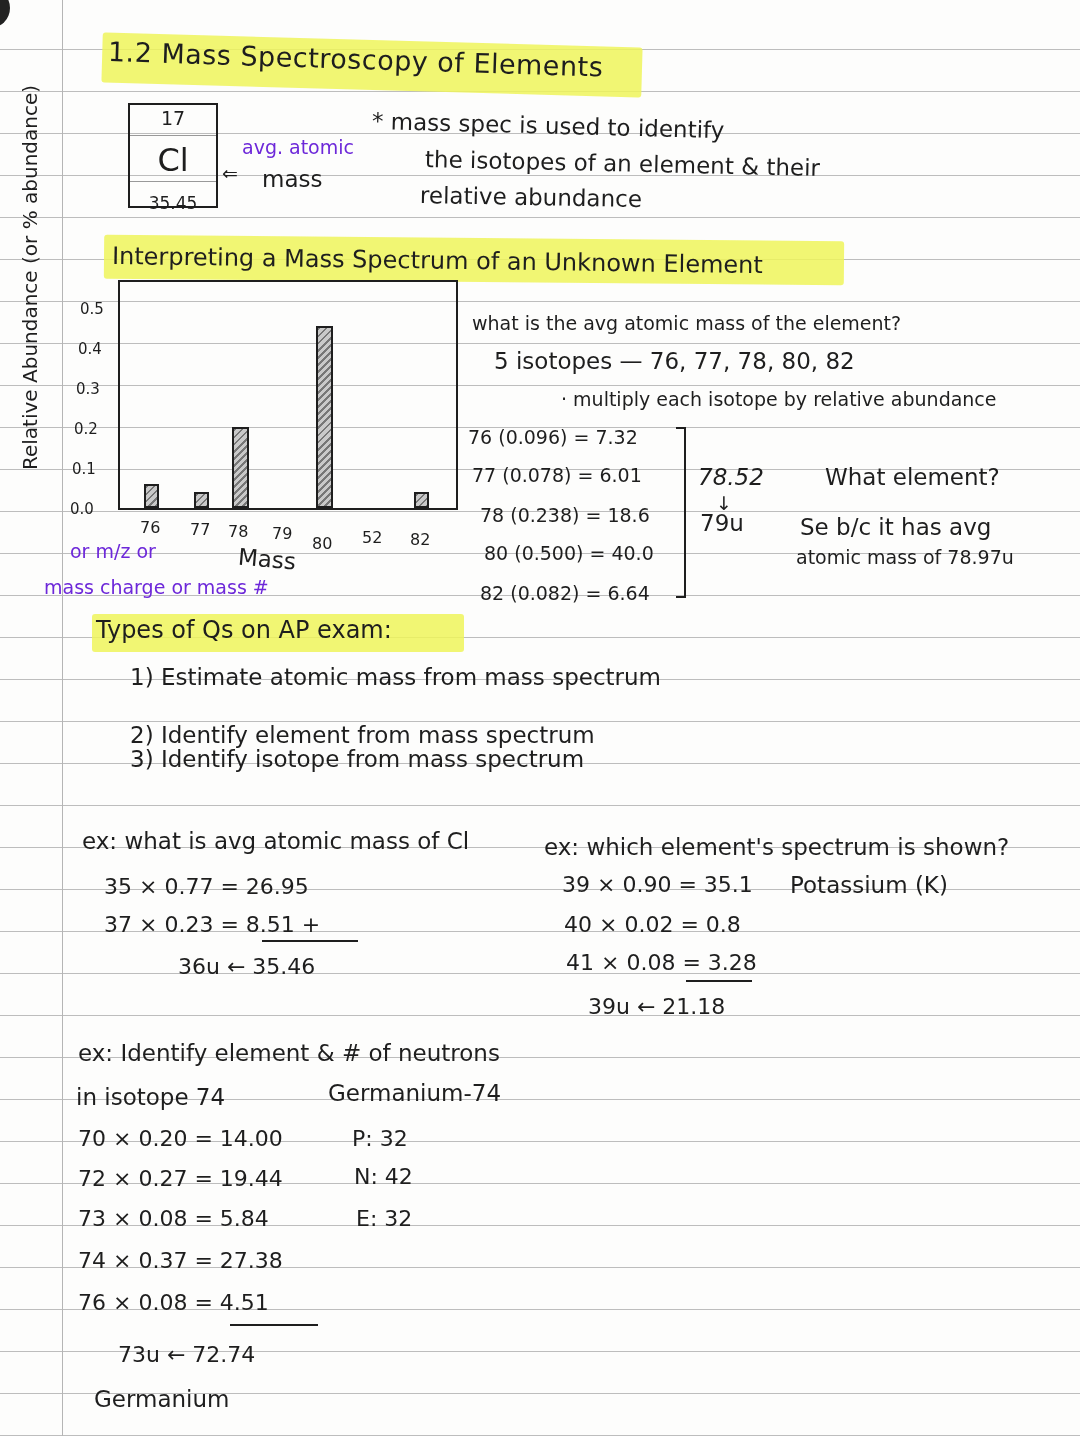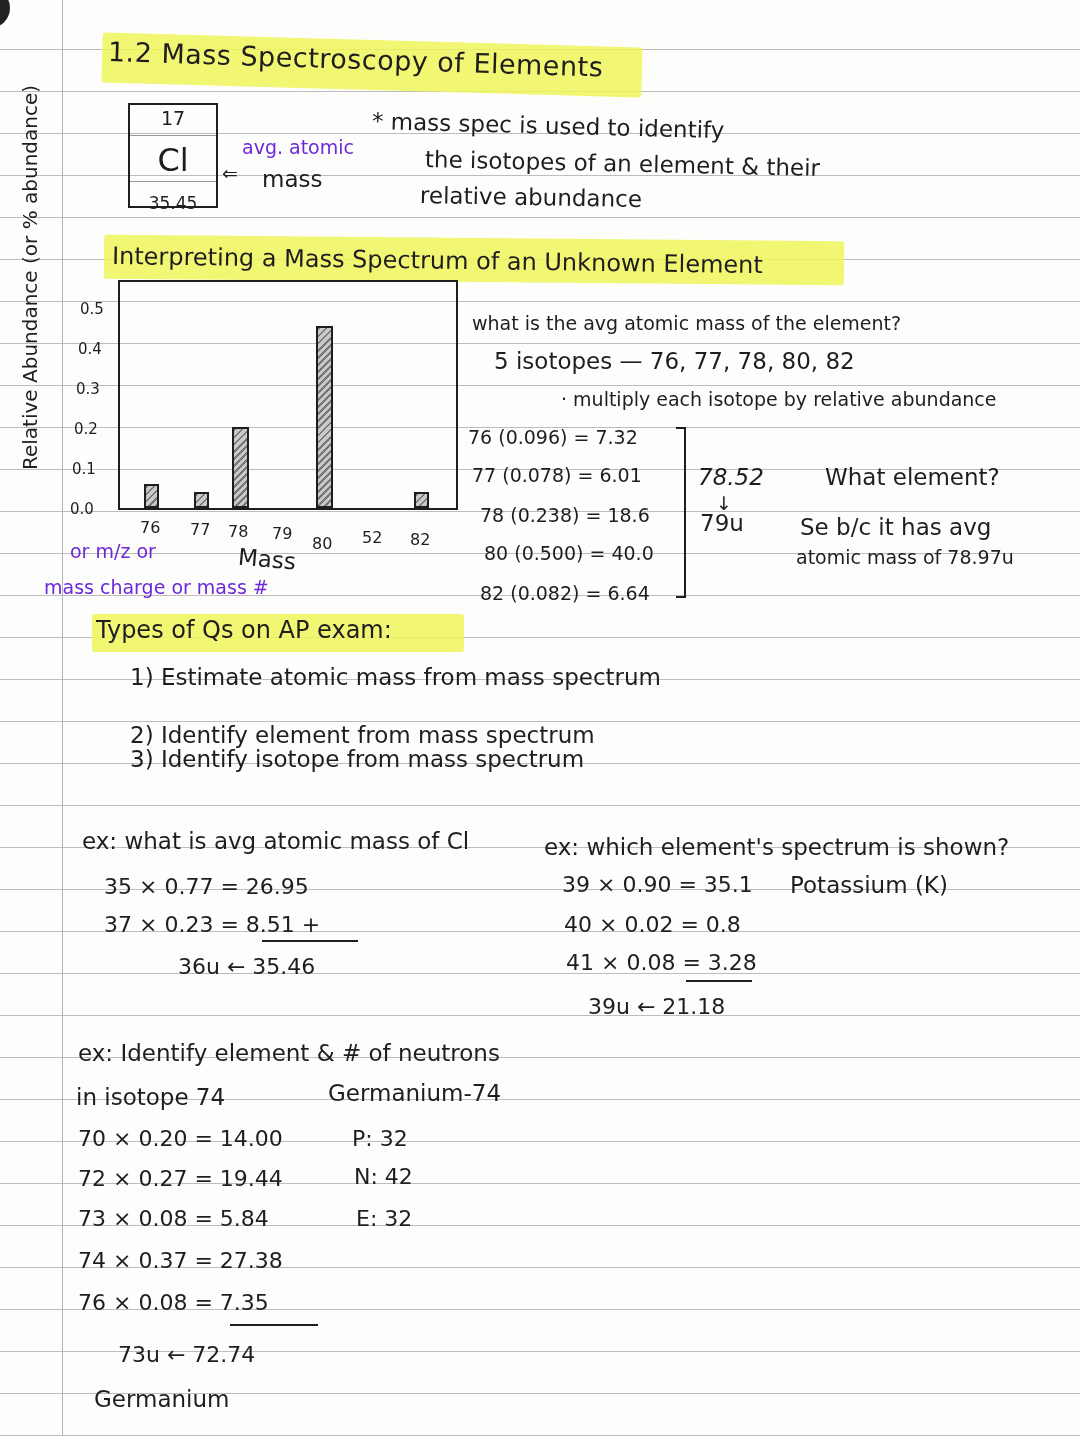--- a/index.html
+++ b/index.html
@@ -174,17 +174,17 @@
 <div class="t body" style="left:76px; top:1086px;">in isotope 74</div>
 <div class="t body" style="left:328px; top:1082px;">Germanium-74</div>
 <div class="t math" style="left:352px; top:1128px;">P: 32</div>
 <div class="t math" style="left:354px; top:1166px;">N: 42</div>
 <div class="t math" style="left:356px; top:1208px;">E: 32</div>
 <div id="ge-lines">
     <div class="t math" style="left: 78px; top: 1128px;">70 × 0.20 = 14.00</div>
     <div class="t math" style="left: 78px; top: 1168px;">72 × 0.27 = 19.44</div>
     <div class="t math" style="left: 78px; top: 1208px;">73 × 0.08 = 5.84</div>
     <div class="t math" style="left: 78px; top: 1250px;">74 × 0.37 = 27.38</div>
-    <div class="t math" style="left: 78px; top: 1292px;">76 × 0.08 = 7.35</div>
+    <div class="t math" style="left: 78px; top: 1292px;">76 × 0.08 = 4.51</div>
   </div>
 <div class="uline" style="left:230px; top:1324px; width:88px;"></div>
 <div class="t math" style="left:118px; top:1344px;">73u ← 72.74</div>
 <div class="t body" style="left:94px; top:1388px;">Germanium</div>
 
 </body></html>

